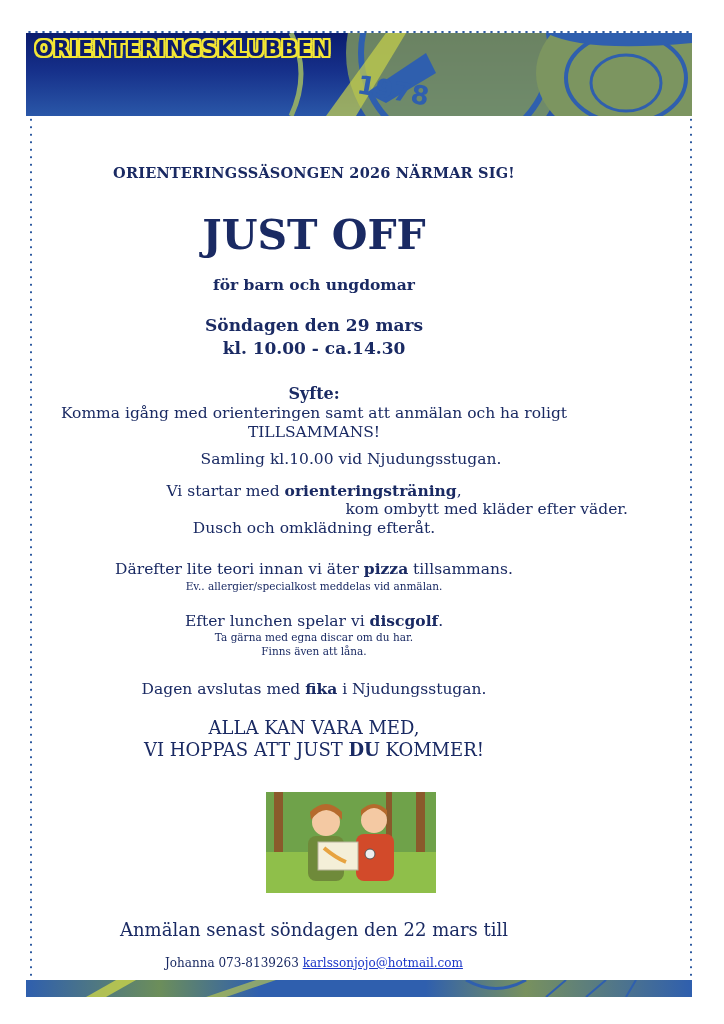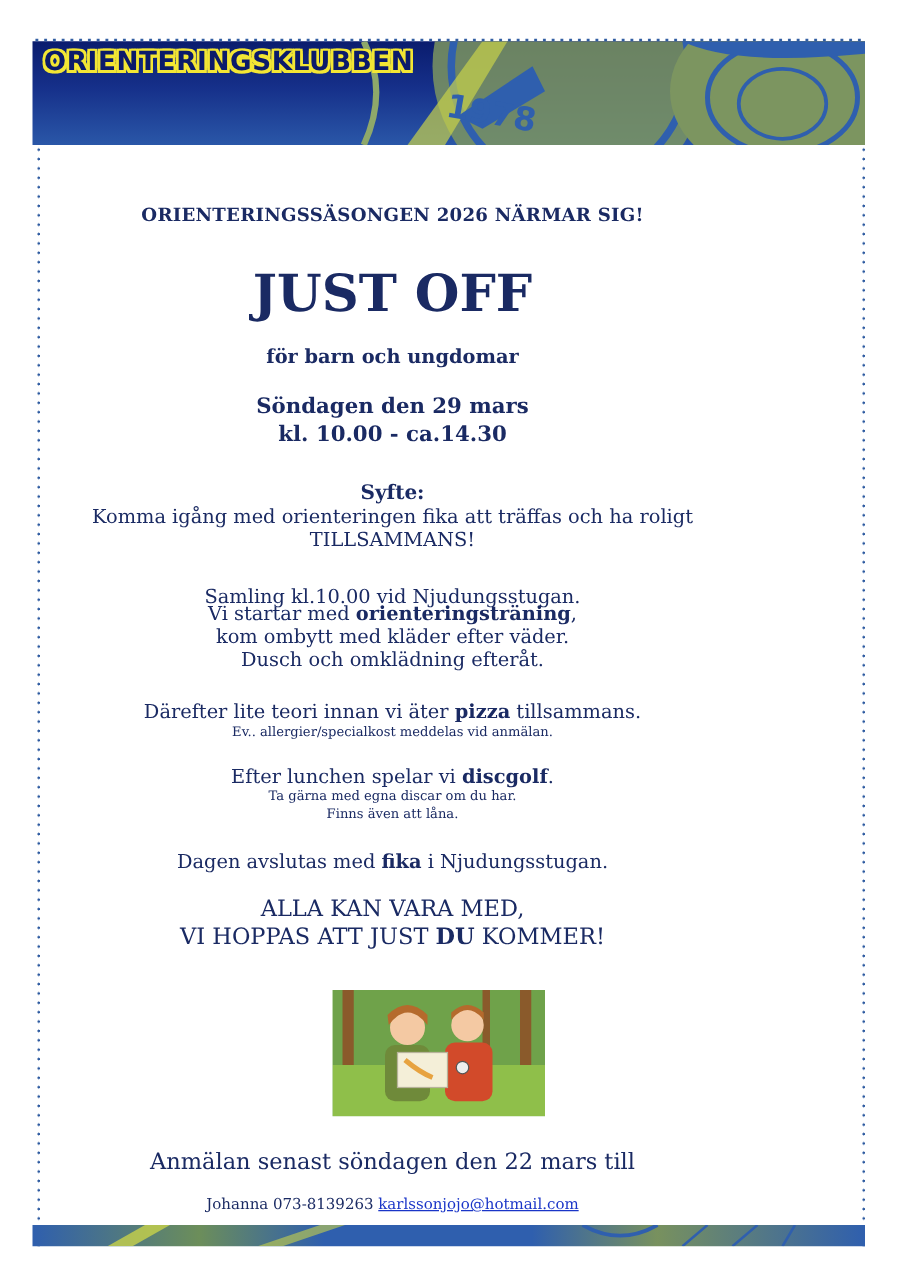--- a/index.html
+++ b/index.html
@@ -75,26 +75,26 @@
 </div>
 
 <div class="content">
   <div class="line season">ORIENTERINGSSÄSONGEN 2026 NÄRMAR SIG!</div>
   <div class="line kick">JUST OFF</div>
   <div class="line barn">för barn och ungdomar</div>
   <div class="line date1">Söndagen den 29 mars</div>
   <div class="line date2">kl. 10.00 - ca.14.30</div>
 
   <div class="line syfte-h">Syfte:</div>
-  <div class="line body16" style="top:404px;">Komma igång med orienteringen fika att träffas och ha roligt</div>
+  <div class="line body16" style="top:404px;">Komma igång med orienteringen samt att anmälan och ha roligt</div>
   <div class="line body16" style="top:423px;">TILLSAMMANS!</div>
 
-  <div class="line body16" style="top:468px;">Samling kl.10.00 vid Njudungsstugan.</div>
+  <div class="line body16" style="top:450px;padding-left:37px;">Samling kl.10.00 vid Njudungsstugan.</div>
   <div class="line body16" style="top:481px;"><span>Vi startar med </span><span class="b">orienteringsträning</span><span>,</span></div>
-  <div class="line body16" style="top:500px;">kom ombytt med kläder efter väder.</div>
+  <div class="line body16" style="top:500px;text-align:right;">kom ombytt med kläder efter väder.</div>
   <div class="line body16" style="top:519px;">Dusch och omklädning efteråt.</div>
 
   <div class="line body16" style="top:559px;"><span>Därefter lite teori innan vi äter </span><span class="b">pizza</span><span> tillsammans.</span></div>
   <div class="line small" style="top:580px;">Ev.. allergier/specialkost meddelas vid anmälan.</div>
 
   <div class="line body16" style="top:611px;"><span>Efter lunchen spelar vi </span><span class="b">discgolf</span><span>.</span></div>
   <div class="line small" style="top:631px;">Ta gärna med egna discar om du har.</div>
   <div class="line small" style="top:645px;">Finns även att låna.</div>
 
   <div class="line body16" style="top:679px;"><span>Dagen avslutas med </span><span class="b">fika</span><span> i Njudungsstugan.</span></div>

